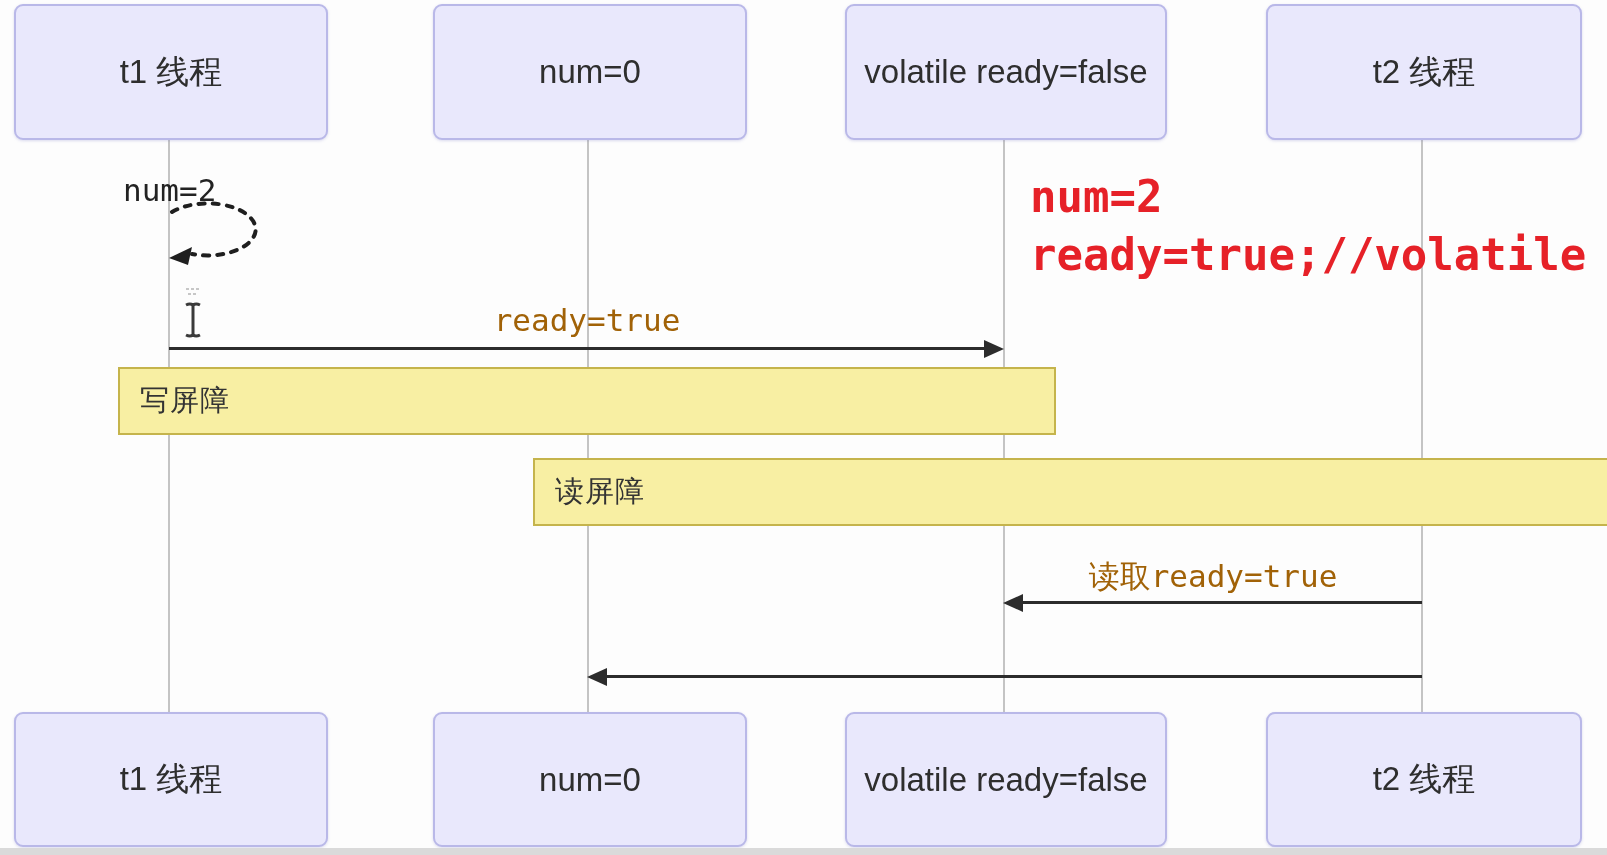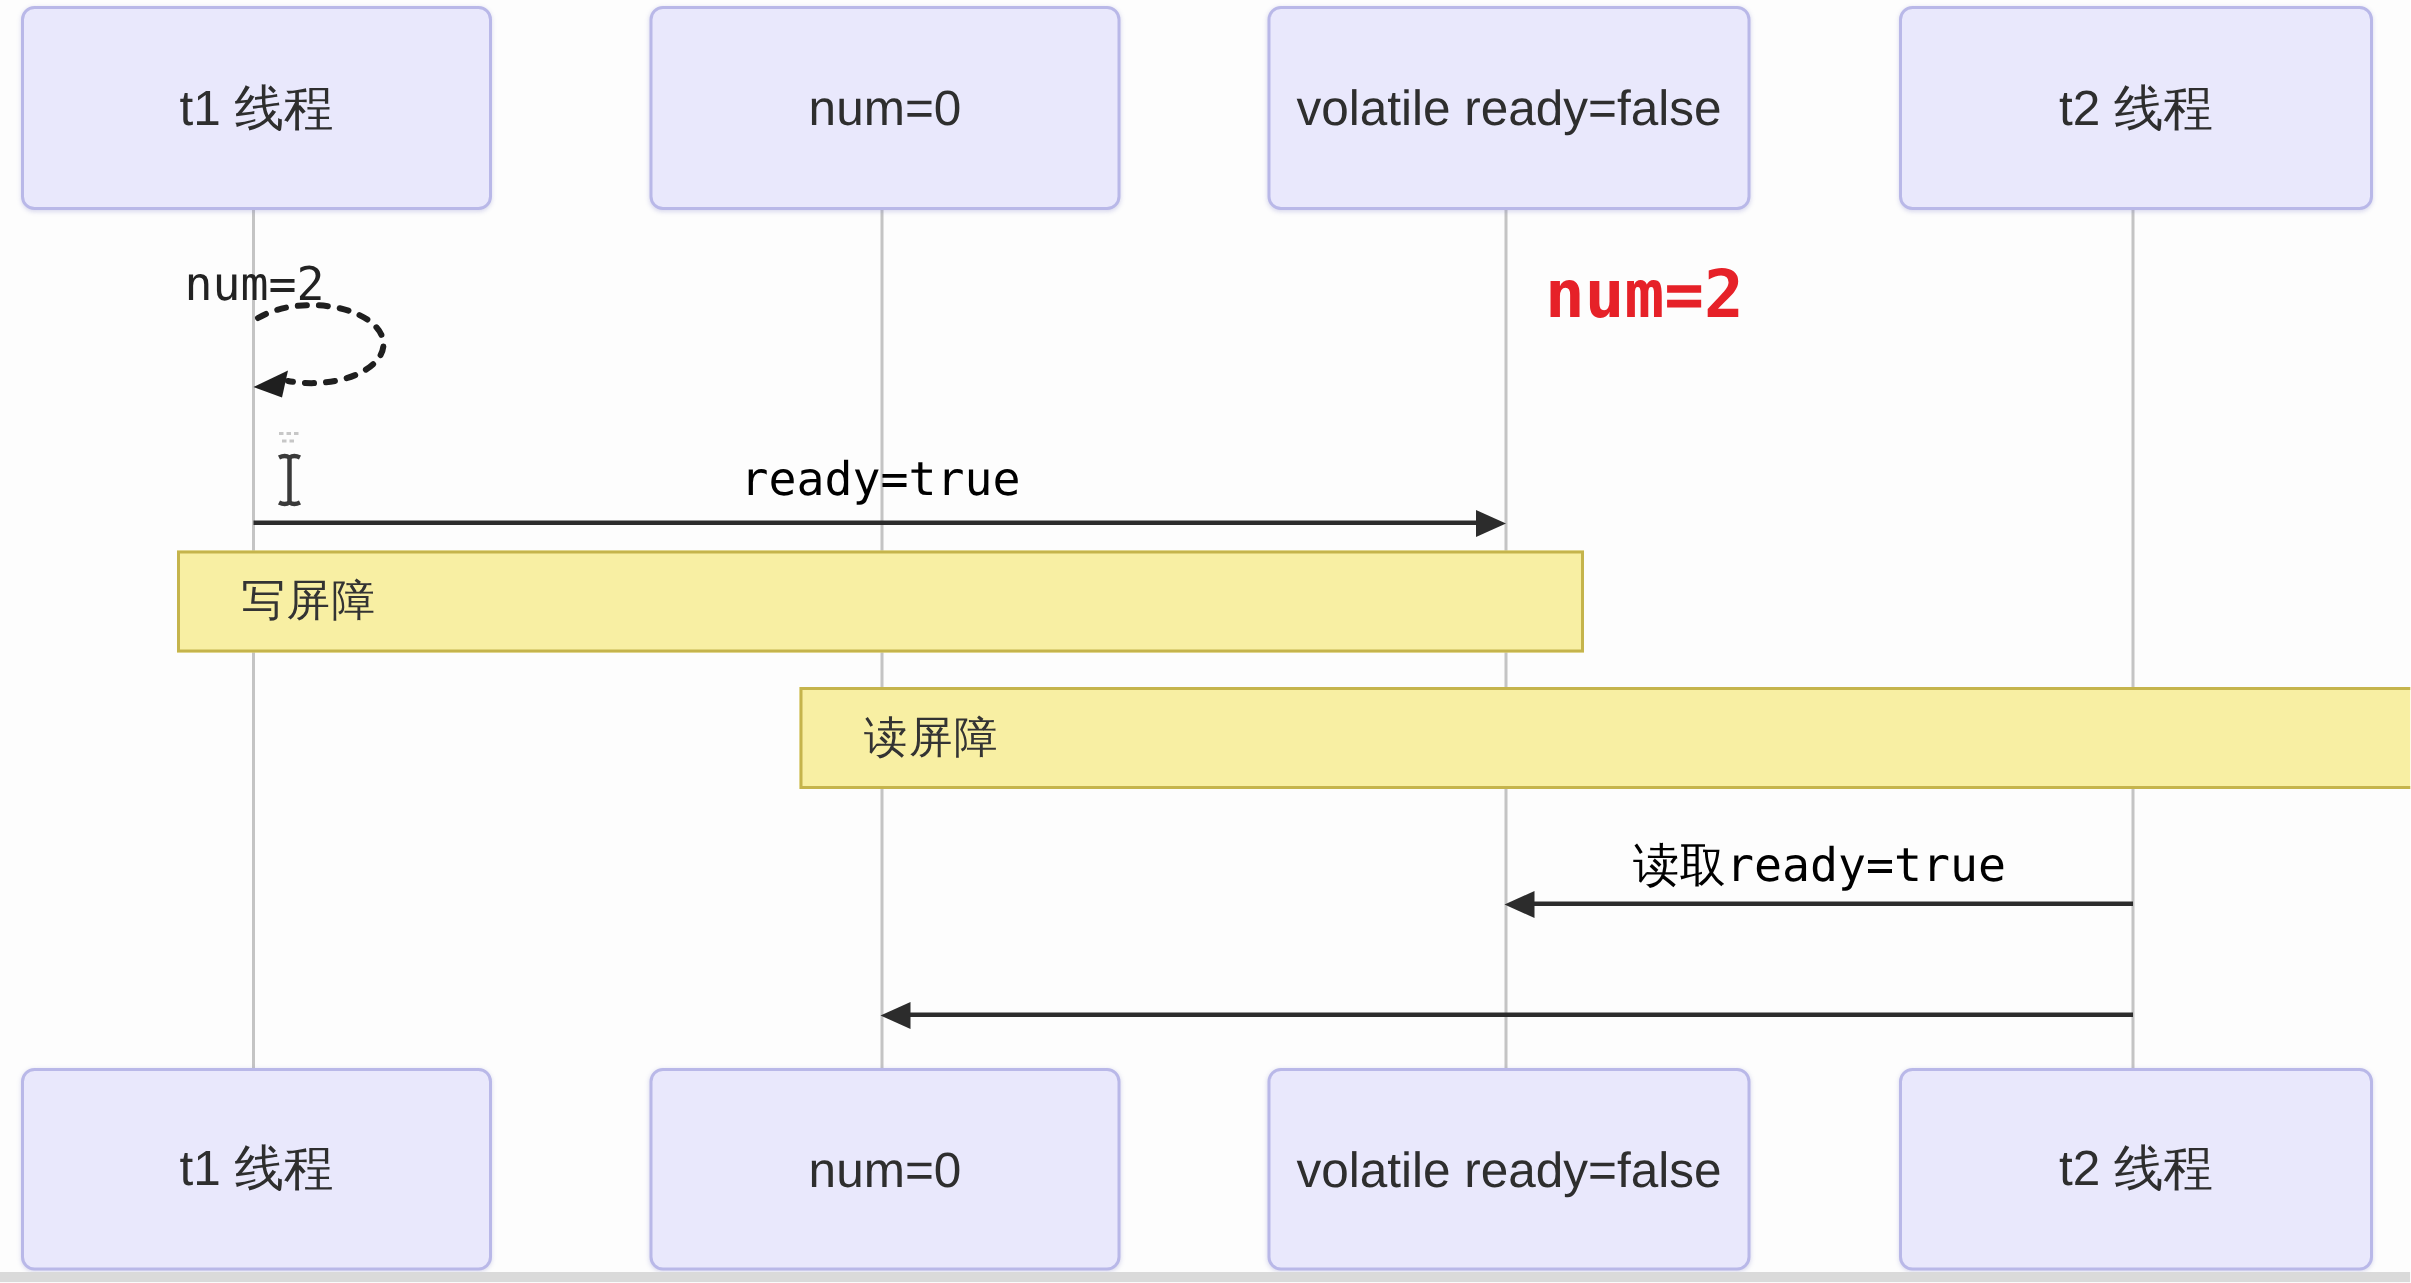--- a/index.html
+++ b/index.html
@@ -13,31 +13,31 @@
     border:2px solid #b9b8e8;border-radius:9px;
     display:flex;align-items:center;justify-content:center;
     font-family:Liberation Sans, sans-serif;
     font-size:33px;color:#2e2e2e;white-space:nowrap;
     box-shadow:0 1px 3px rgba(130,130,200,.28);
   }
   .actor.top{top:4px;}
   .actor.bottom{top:712px;height:131px;}
   .barrier{
     position:absolute;height:68px;background:#f8efa3;border:2px solid #c5b44c;
-    display:flex;align-items:center;padding-left:41px;box-sizing:border-box;
+    display:flex;align-items:center;padding-left:20px;box-sizing:border-box;
     font-size:29px;color:#333333;letter-spacing:1px;
   }
   .msg-line{position:absolute;height:3px;background:#2c2c2c;}
   .head{position:absolute;width:0;height:0;border-top:9px solid transparent;border-bottom:9px solid transparent;}
   .head.right{border-left:20px solid #2c2c2c;}
   .head.left{border-right:20px solid #2c2c2c;}
   .msg-label{
     position:absolute;transform:translateX(-50%);
     font-family:"DejaVu Sans Mono","DejaVu Sans",monospace;
-    font-size:31px;color:#000000;white-space:nowrap;
+    font-size:31px;color:#a16207;white-space:nowrap;
   }
   .self-label{
     position:absolute;left:123px;top:172px;
     font-family:"DejaVu Sans Mono","DejaVu Sans",monospace;
     font-size:31px;color:#222222;white-space:nowrap;
   }
   .red-note{
     position:absolute;left:1030px;top:168px;
     font-family:"DejaVu Sans Mono","DejaVu Sans",monospace;
     font-weight:bold;font-size:44px;line-height:58px;
@@ -109,17 +109,18 @@
 
   <div class="msg-label" style="left:1213px;top:556px;">读取ready=true</div>
   <div class="msg-line" style="left:1021px;top:601px;width:401px;"></div>
   <div class="head left" style="left:1003px;top:594px;"></div>
 
   <div class="msg-line" style="left:605px;top:675px;width:817px;"></div>
   <div class="head left" style="left:587px;top:668px;"></div>
 
   <div class="red-note">
     <div>num=2</div>
+    <div>ready=true;//volatile</div>
   </div>
 
   <div class="bottom-edge"></div>
 
 </div>
 
 </body></html>

